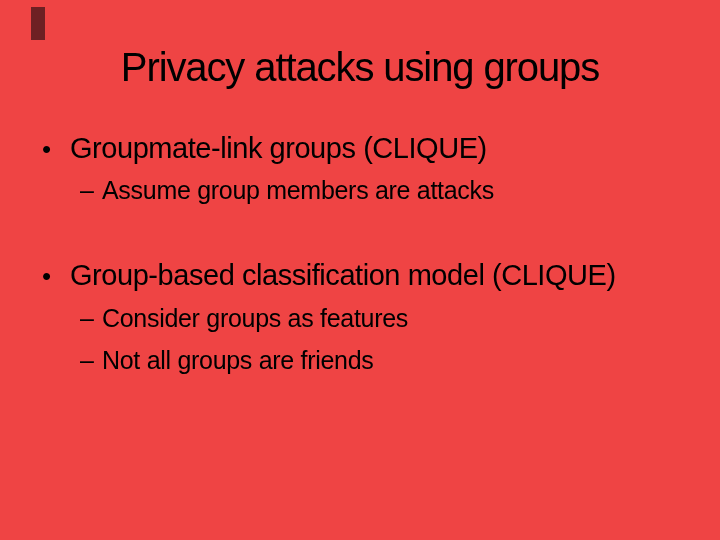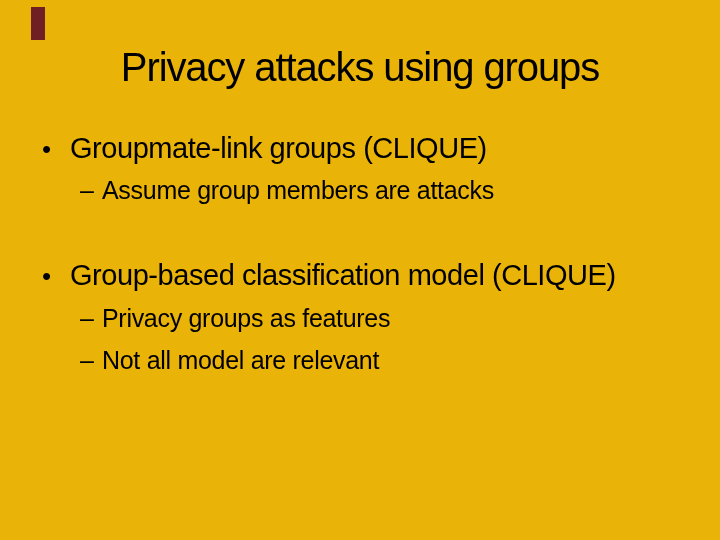--- a/index.html
+++ b/index.html
@@ -73,21 +73,21 @@
   }
   .r1 { top: 134px; }
   .r2 { top: 178px; }
   .r3 { top: 261px; }
   .r4 { top: 306px; }
   .r5 { top: 348px; }
 </style>
 </head>
 <body>
 
-<div class="slide" style="background: #eab308; color: rgb(0, 0, 0);">
+<div class="slide" style="background: #ef4444; color: rgb(0, 0, 0);">
 
   <div class="accent-bar" style="background: rgb(110, 32, 35);"></div>
 
   <h1 class="title">Privacy attacks using groups</h1>
 
   <div class="row l1 r1">
     <span class="marker">•</span>
     <span class="txt">Groupmate-link groups (CLIQUE)</span>
   </div>
 
@@ -96,21 +96,21 @@
     <span class="txt">Assume group members are attacks</span>
   </div>
 
   <div class="row l1 r3">
     <span class="marker">•</span>
     <span class="txt">Group-based classification model (CLIQUE)</span>
   </div>
 
   <div class="row l2 r4">
     <span class="marker">–</span>
-    <span class="txt">Privacy groups as features</span>
+    <span class="txt">Consider groups as features</span>
   </div>
 
   <div class="row l2 r5">
     <span class="marker">–</span>
-    <span class="txt">Not all model are relevant</span>
+    <span class="txt">Not all groups are friends</span>
   </div>
 
 </div>
 
 </body></html>

